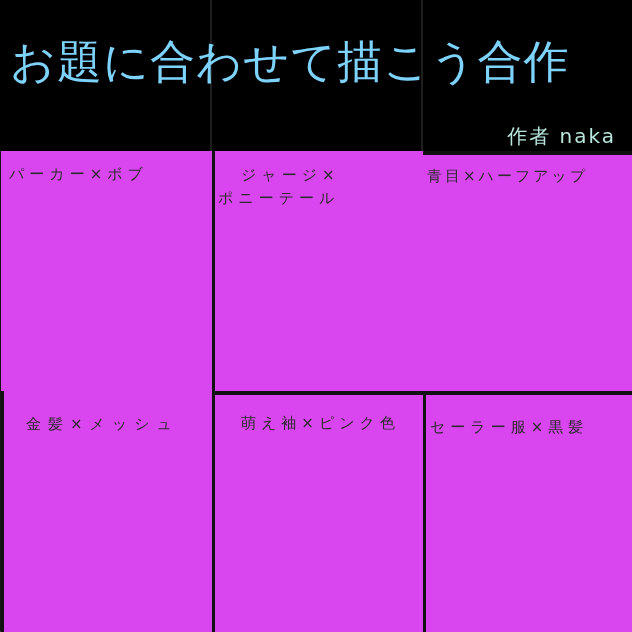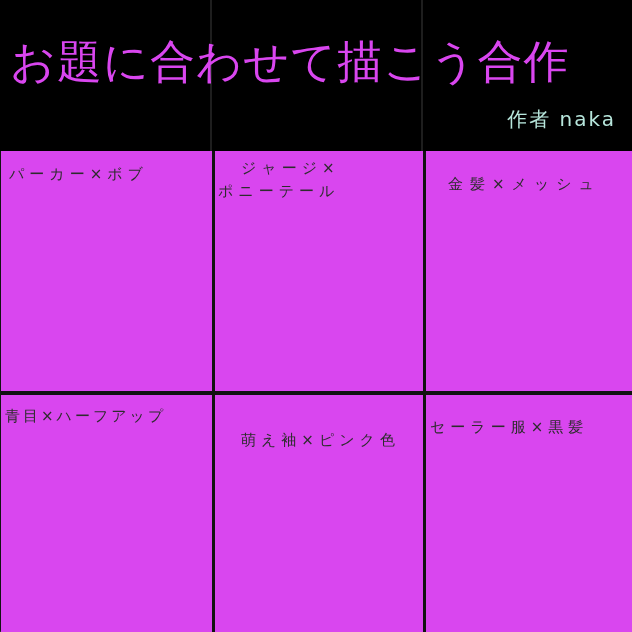--- a/index.html
+++ b/index.html
@@ -30,30 +30,30 @@
     background: #1e1e1e;
   }
   .header .col-line.l1 { left: 210px; }
   .header .col-line.l2 { left: 421px; }
 
   .title {
     position: absolute;
     left: 10px;
     top: 32px;
     width: 616px;
-    color: #d946ef;
+    color: #7dd3fc;
     font-size: 45px;
     letter-spacing: 1px;
     white-space: nowrap;
     font-weight: 400;
   }
   .author {
     position: absolute;
     right: 16px;
-    top: 106px;
+    top: 123px;
     color: #b7e6dc;
     font-size: 20px;
     letter-spacing: 2px;
     white-space: nowrap;
   }
 
   
   .grid {
     position: relative;
     width: 632px;
@@ -73,25 +73,25 @@
     font-size: 15px;
     line-height: 21px;
     overflow: hidden;
   }
   .cell.bl { border-left: 3px solid #111111; }
   .cell.bt { border-top: 4px solid #111111; }
 
   .cell .label { display: block; white-space: nowrap; }
 
   .c1 .label { padding: 13px 0 0 8px;  letter-spacing: 5px; }
-  .c2 .line1 { padding: 7px 0 0 26px;  letter-spacing: 5px; display:block; white-space:nowrap; }
+  .c2 .line1 { padding: 14px 0 0 26px;  letter-spacing: 5px; display:block; white-space:nowrap; }
   .c2 .line2 { padding: 2px 8px 0 3px;   letter-spacing: 5px; display:block; white-space:nowrap; }
   .c3 .label { padding: 23px 0 0 22px; letter-spacing: 7px; }
   .c4 .label { padding: 11px 0 0 4px;  letter-spacing: 3px; }
-  .c5 .label { padding: 35px 0 0 26px; letter-spacing: 5px; }
+  .c5 .label { padding: 18px 0 0 26px; letter-spacing: 5px; }
   .c6 .label { padding: 22px 0 0 4px; letter-spacing: 5px; }
 </style>
 </head>
 <body>
 
 <div class="sheet">
 
   <div class="header">
     <div class="col-line l1"></div>
     <div class="col-line l2"></div>
@@ -103,26 +103,26 @@
 
     <div class="cell c1">
       <span class="label">パーカー×ボブ</span>
     </div>
 
     <div class="cell c2 bl">
       <span class="line1">ジャージ×</span>
       <span class="line2">ポニーテール</span>
     </div>
 
+    <div class="cell c4 bt">
+      <span class="label">青目×ハーフアップ</span>
+    </div>
+
     <div class="cell c3 bl">
       <span class="label">金髪×メッシュ</span>
-    </div>
-
-    <div class="cell c4 bt">
-      <span class="label">青目×ハーフアップ</span>
     </div>
 
     <div class="cell c5 bl bt">
       <span class="label">萌え袖×ピンク色</span>
     </div>
 
     <div class="cell c6 bl bt">
       <span class="label">セーラー服×黒髪</span>
     </div>
 

